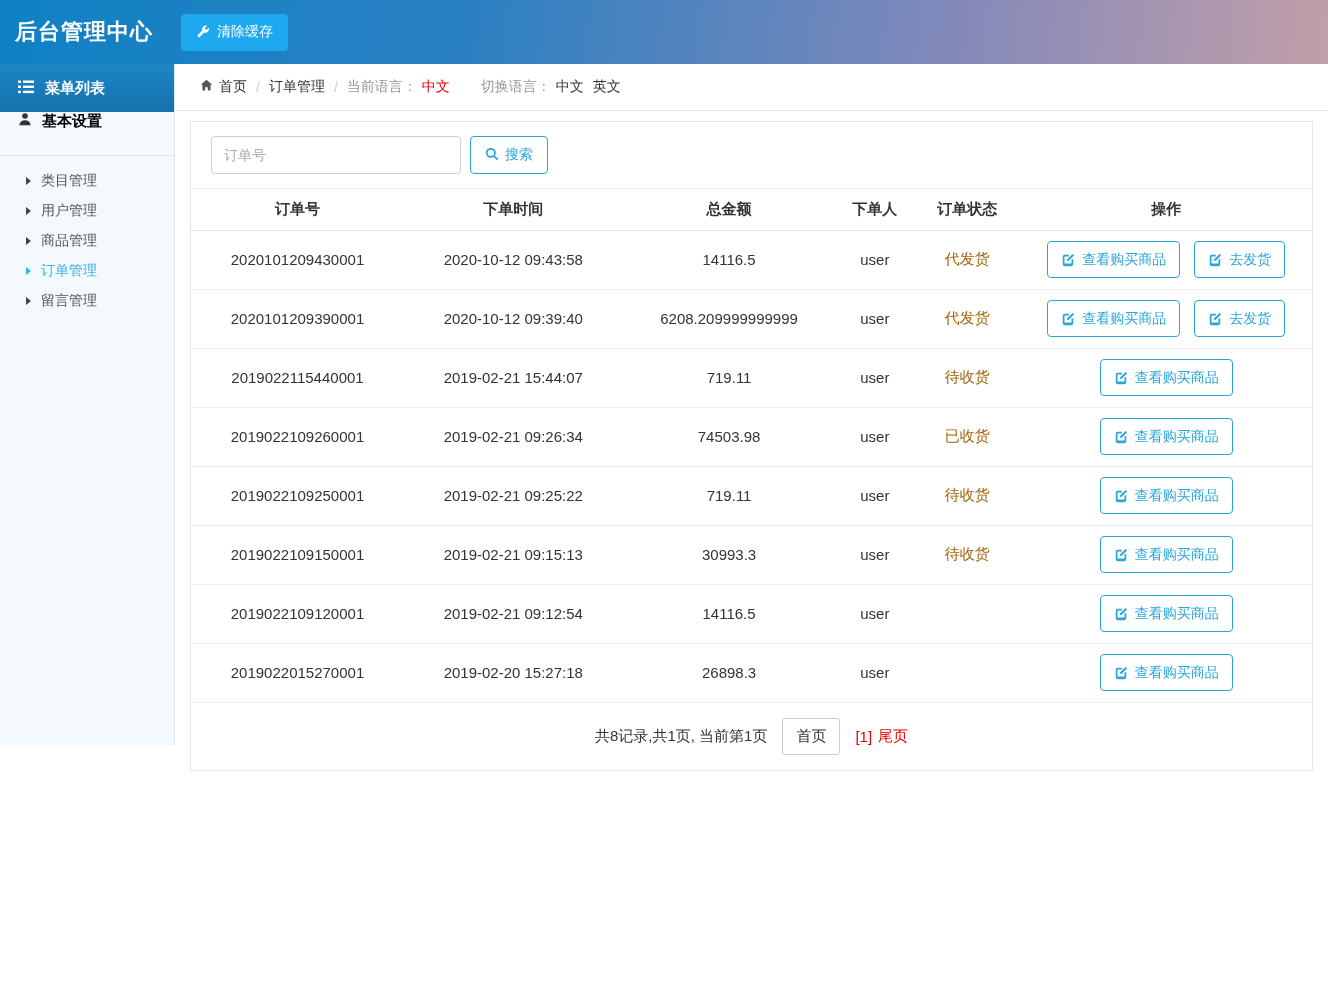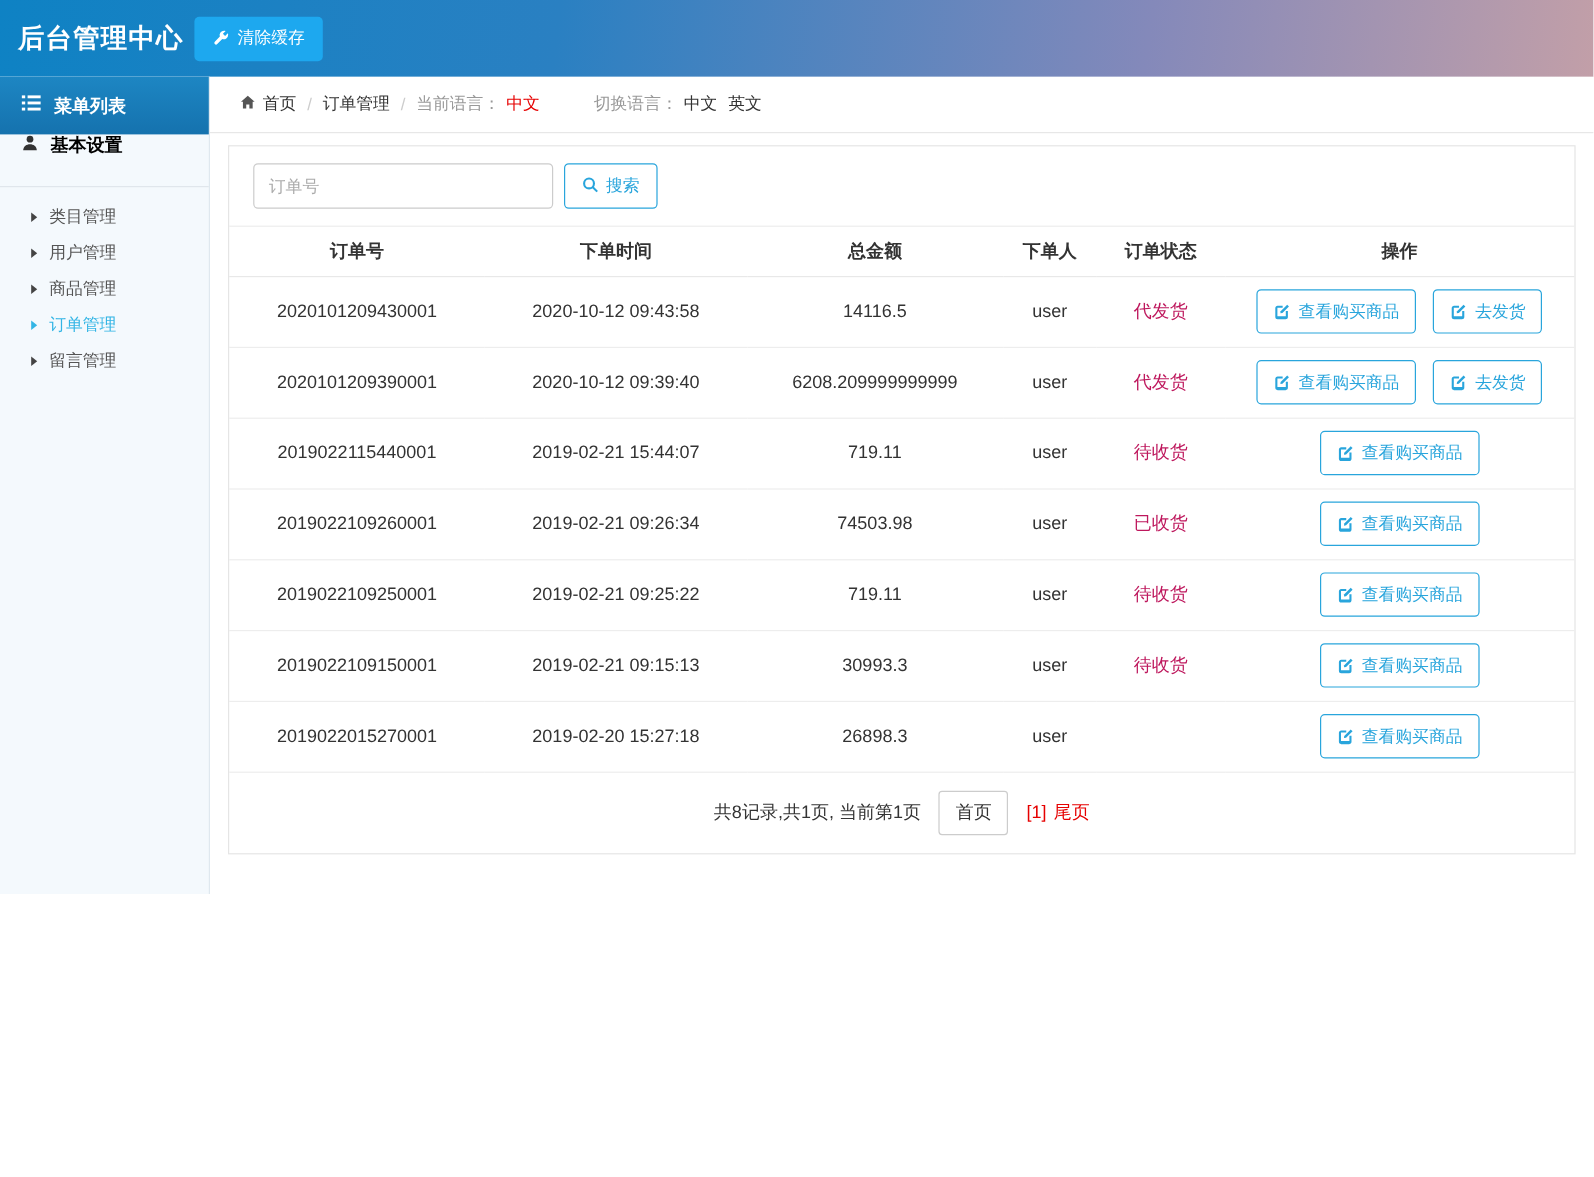--- a/index.html
+++ b/index.html
@@ -8,21 +8,21 @@
     font-family: "Liberation Sans", "DejaVu Sans", sans-serif;
     color:#333; background:#fff; width:1328px; height:981px; overflow:hidden;
   }
 
   
   .topbar {
     height:64px;
     background:linear-gradient(97deg,#0e82c4 0%,#2a80c2 35%,#8489ba 72%,#c29fa8 100%);
     display:flex; align-items:center;
   }
-  .brand { width:162px; padding-left:15px; color:#fff; font-size:22px; font-weight:bold; letter-spacing:1px; }
+  .brand { width:181px; padding-left:15px; color:#fff; font-size:22px; font-weight:bold; letter-spacing:1px; }
   .topbar-buttons { display:flex; gap:14px; align-items:center;flex-direction:column; }
   .tbtn {
     border:none; color:#fff; font-size:14px; padding:0 15px; height:37px;
     border-radius:4px; display:inline-flex; align-items:center; gap:7px; cursor:pointer;
     font-family:inherit;
   }
   .tbtn.green { background:#2ecc71; }
   .tbtn.blue  { background:#1da8ef; }
   .tbtn.red   { background:#e8433c; }
   .tbtn svg { display:block; }
@@ -82,21 +82,21 @@
   
   table { width:100%; border-collapse:collapse; }
   thead th {
     height:41px; font-size:15px; font-weight:bold; color:#333;
     border-bottom:1px solid #e8e8e8; text-align:center;
   }
   tbody td {
     height:59px; font-size:15px; color:#333; text-align:center;
     border-bottom:1px solid #ededed;
   }
-  td.c-status { color:#be185d; }
+  td.c-status { color:#a16207; }
   .btn-outline {
     background:#fff; border:1px solid #29a5dc; color:#29a5dc; border-radius:4px;
     height:37px; padding:0 13px; font-size:14px; display:inline-flex; align-items:center;
     gap:7px; cursor:pointer; font-family:inherit;
   }
   .c-actions .btn-outline + .btn-outline { margin-left:10px; }
   .btn-outline svg { display:block; }
 
   
   .pagination {
@@ -206,21 +206,21 @@
               <path d="M8 1 L15 7.2 H13 V14 H9.6 V10 H6.4 V14 H3 V7.2 H1 Z"></path>
             </svg>
         </span>
         <span>首页</span>
       </span>
       <span class="crumb-sep">/</span>
       <span class="crumb-link">订单管理</span>
       <span class="crumb-sep">/</span>
       <span class="muted">当前语言：</span>
       <span class="red-text" style="margin-left:-4px">中文</span>
-      <span class="muted" style="margin-left:36px">切换语言：</span>
+      <span class="muted" style="margin-left:22px">切换语言：</span>
       <span class="lang-link" style="margin-left:-4px">中文</span>
       <span class="lang-link">英文</span>
     </div>
 
     <div class="panel">
 
       <div class="search-row">
         <input class="search-input" type="text" placeholder="订单号" style="">
         <button class="search-btn">
           <span>
@@ -382,20 +382,39 @@
                       <path d="M2 4.2C2 3 3 2 4.2 2H9v2H4v8h8V7h2v5.8C14 14 13 15 11.8 15H4.2C3 15 2 14 2 12.8z"></path>
                       <path d="M6.8 9.2l.3-2L13.3 1 15 2.7 8.8 8.9z"></path>
                     </svg>
         </span>
         <span>查看购买商品</span>
       </button>
       
     </td>
   </tr>
 
+  <tr>
+    <td class="c-order">2019022109120001</td>
+    <td class="c-time">2019-02-21 09:12:54</td>
+    <td class="c-amount">14116.5</td>
+    <td class="c-user">user</td>
+    <td class="c-status"></td>
+    <td class="c-actions">
+      <button class="btn-outline view-btn">
+        <span>
+          <svg width="14" height="14" viewBox="0 0 16 16" fill="#29a5dc">
+                      <path d="M2 4.2C2 3 3 2 4.2 2H9v2H4v8h8V7h2v5.8C14 14 13 15 11.8 15H4.2C3 15 2 14 2 12.8z"></path>
+                      <path d="M6.8 9.2l.3-2L13.3 1 15 2.7 8.8 8.9z"></path>
+                    </svg>
+        </span>
+        <span>查看购买商品</span>
+      </button>
+      
+    </td>
+  </tr>
 
   <tr>
     <td class="c-order">2019022015270001</td>
     <td class="c-time">2019-02-20 15:27:18</td>
     <td class="c-amount">26898.3</td>
     <td class="c-user">user</td>
     <td class="c-status"></td>
     <td class="c-actions">
       <button class="btn-outline view-btn">
         <span>

